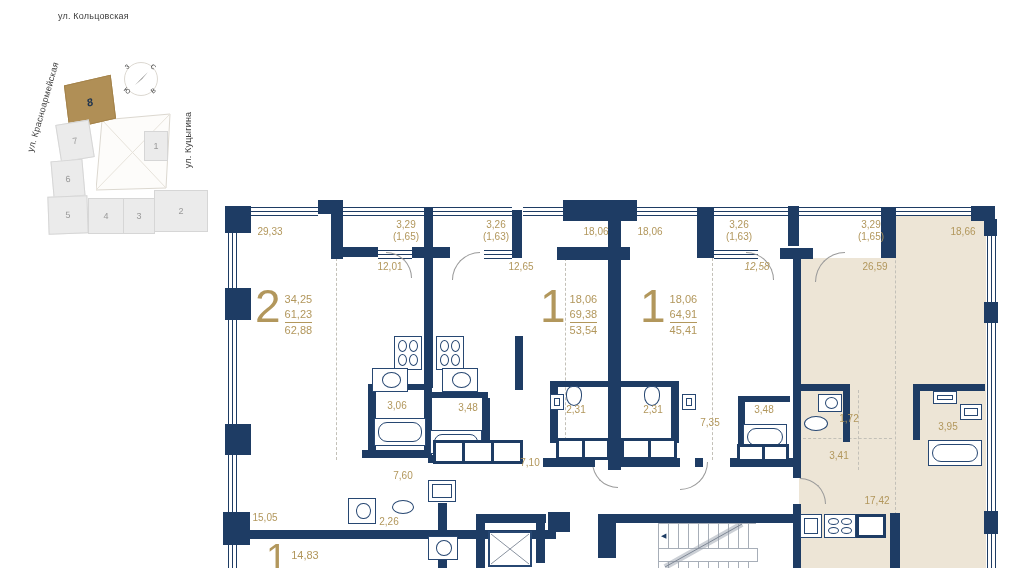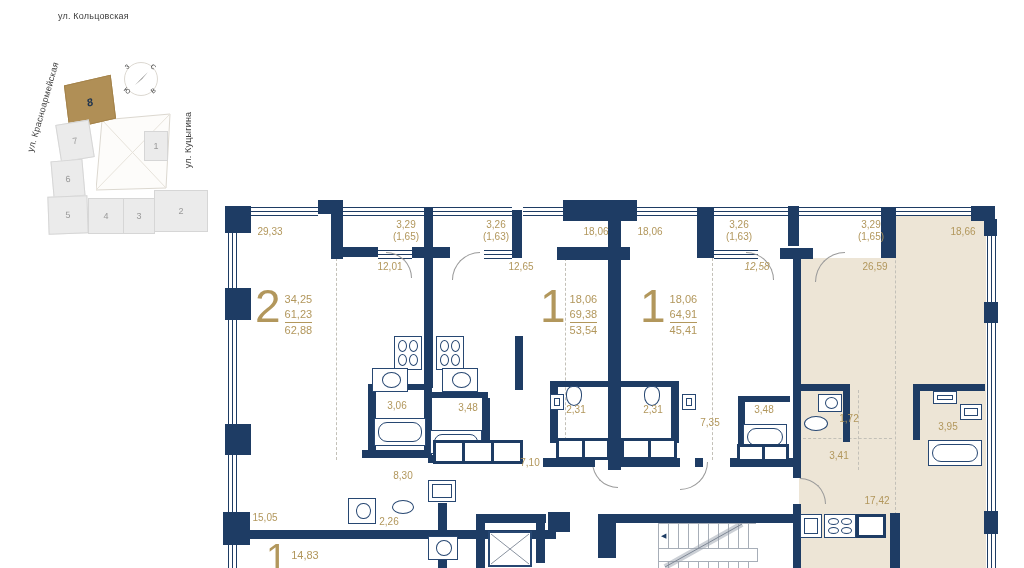--- a/index.html
+++ b/index.html
@@ -330,19 +330,19 @@
       <div class="lbl" style="left: 963px; top: 226px;">18,66</div>
       <div class="lbl" style="left: 397px; top: 400px;">3,06</div>
       <div class="lbl" style="left: 468px; top: 402px;">3,48</div>
       <div class="lbl" style="left: 530px; top: 413px; margin-top: 44px;">7,10</div>
       <div class="lbl" style="left: 576px; top: 404px;">2,31</div>
       <div class="lbl" style="left: 653px; top: 404px;">2,31</div>
       <div class="lbl" style="left: 710px; top: 417px;">7,35</div>
       <div class="lbl" style="left: 764px; top: 404px;">3,48</div>
       <div class="lbl" style="left: 849px; top: 413px;">1,72</div>
       <div class="lbl" style="left: 948px; top: 421px;">3,95</div>
-      <div class="lbl" style="left: 403px; top: 470px;">8,30</div>
+      <div class="lbl" style="left: 403px; top: 470px;">7,60</div>
       <div class="lbl" style="left: 839px; top: 450px;">3,41</div>
       <div class="lbl" style="left: 265px; top: 512px;">15,05</div>
       <div class="lbl" style="left: 389px; top: 516px;">2,26</div>
       <div class="lbl" style="left: 877px; top: 495px;">17,42</div>
     </div>
 </div>
 
 </body></html>

